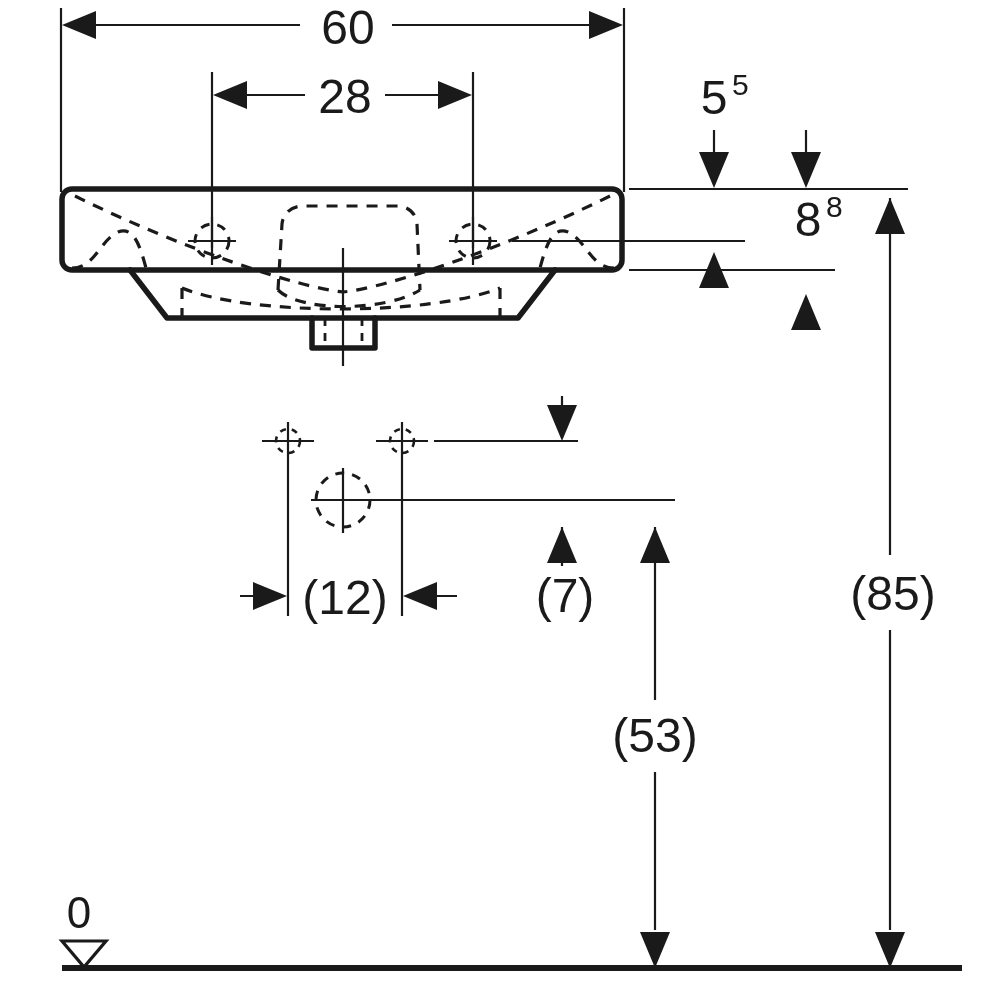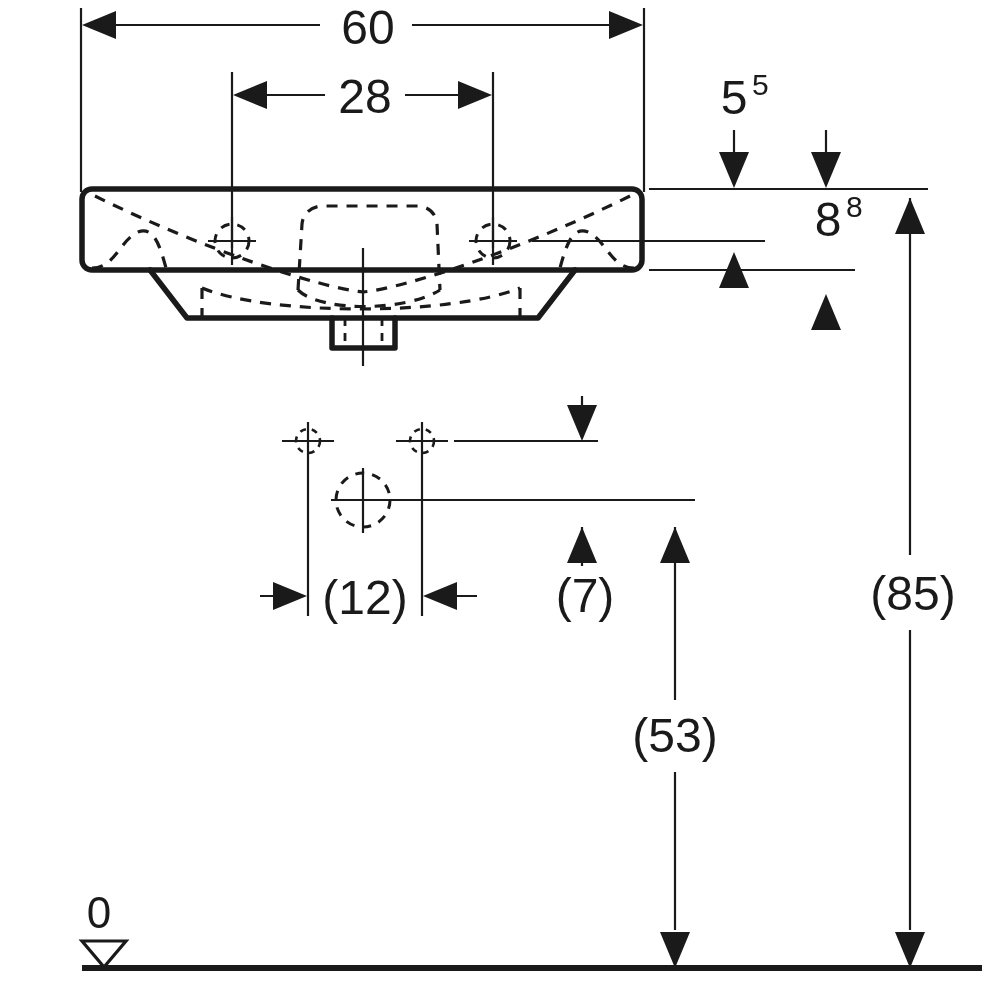--- a/index.html
+++ b/index.html
@@ -12,21 +12,20 @@
     width: 1000px;
     height: 1000px;
     font-family: "Liberation Sans", sans-serif;
     overflow: hidden;
   }
   #drawing-root {
     position: relative;
     width: 952px;
     height: 1000px;
     background: #ffffff;
-    padding-left: 20px;
   }
   svg#tech-drawing {
     display: block;
     width: 1000px;
     height: 1000px;
     background: #ffffff;
   }
   .ln {
     stroke: #1a1a1a;
     fill: none;

